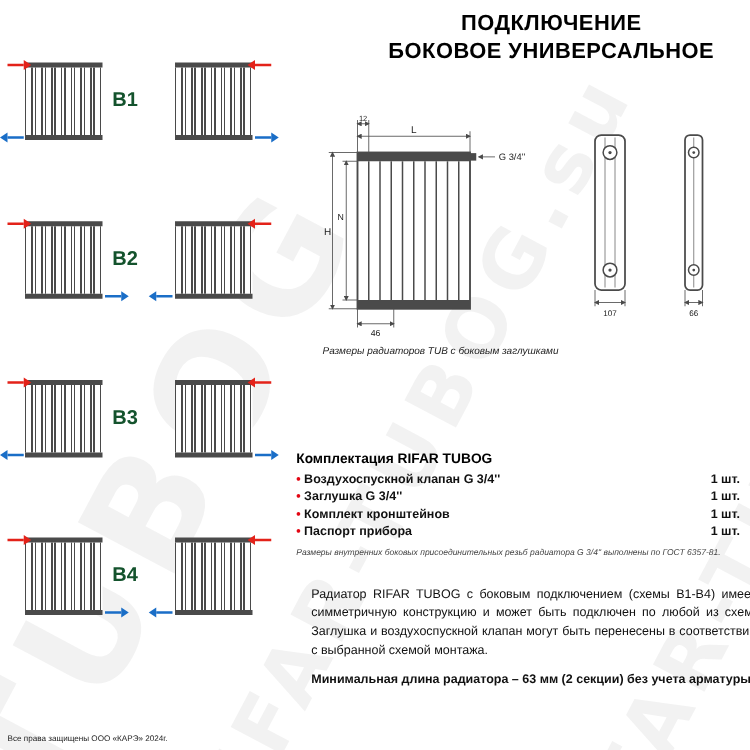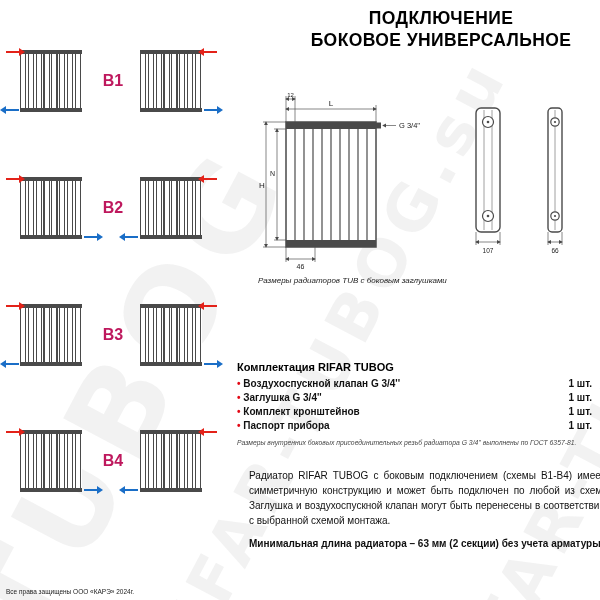--- a/index.html
+++ b/index.html
@@ -17,21 +17,21 @@
 
   
   .title{position:absolute;left:290px;right:8px;top:8px;text-align:center;font-weight:700;font-size:17.5px;line-height:1.25;letter-spacing:.4px;color:#000}
 
   
   .scheme-row{position:absolute;left:6px;width:215px;height:66px}
   .row-b1{top:50px}.row-b2{top:177px}.row-b3{top:304px}.row-b4{top:430px}
   .radiator{position:absolute;top:0;width:62px;height:62px;border-top:4px solid #4a4a4a;border-bottom:4px solid #4a4a4a;
     background:repeating-linear-gradient(90deg,#4a4a4a 0 1.2px,#fff 1.2px 5.2px,#4a4a4a 5.2px 6.4px,#fff 6.4px 7.8px)}
   .rad1{left:14px}.rad2{left:134px}
-  .scheme-label{position:absolute;left:87px;top:22px;width:40px;text-align:center;font-size:16px;font-weight:700;color:#be185d}
+  .scheme-label{position:absolute;left:74px;top:22px;width:40px;text-align:center;font-size:16px;font-weight:700;color:#14532d}
 
   .arrow{position:absolute;width:13px;height:2px;background:currentColor}
   .arrow.supply{color:#e32219}
   .arrow.return{color:#1a6ec7}
   .arrow::after{content:"";position:absolute;top:-3px;width:0;height:0;border-top:4px solid transparent;border-bottom:4px solid transparent}
   .arrow.dir-right::after{right:-6px;border-left:6px solid currentColor}
   .arrow.dir-left::after{left:-6px;border-right:6px solid currentColor}
   .pos-r1-top-left{left:0;top:1px}
   .pos-r1-bottom-left{left:0;top:59px}
   .pos-r1-bottom-right{left:78px;top:59px}

